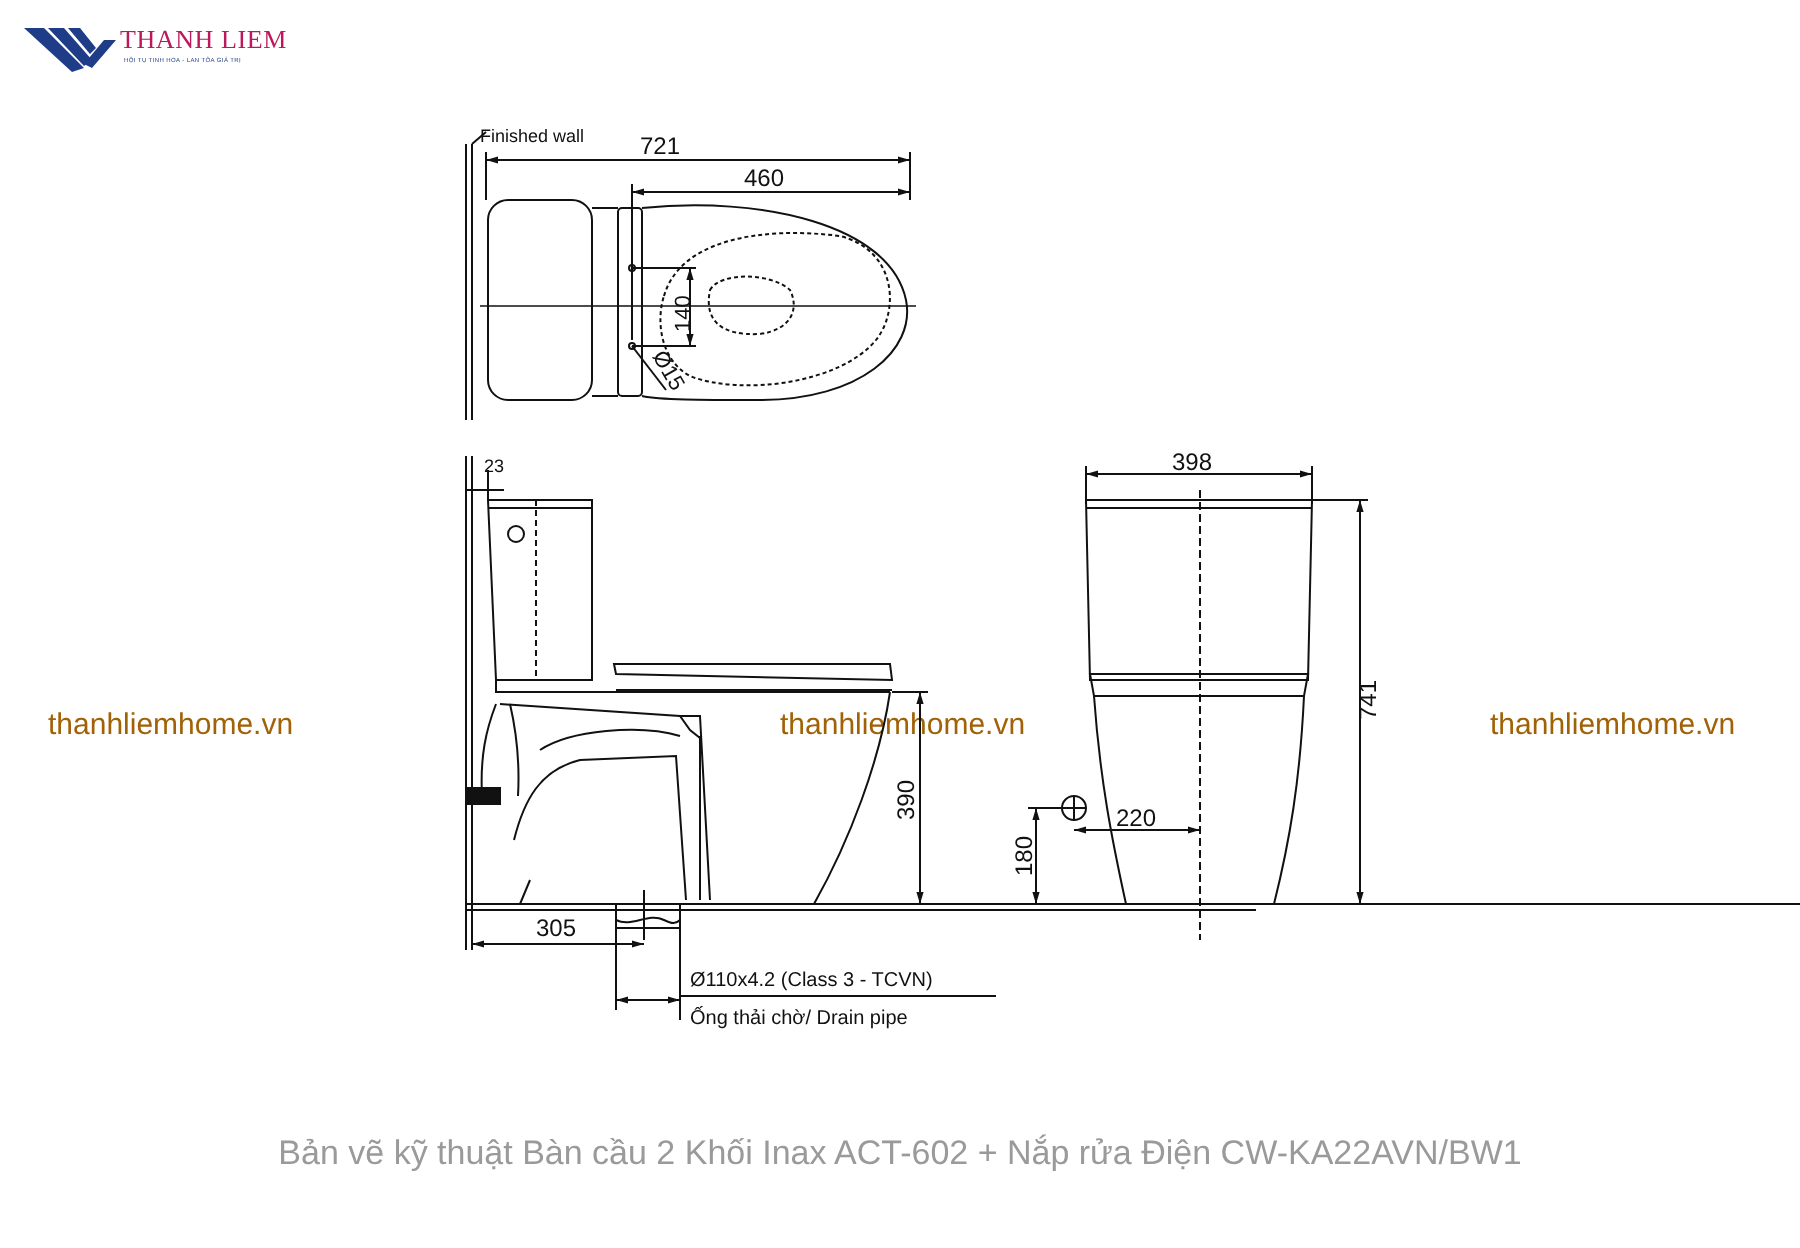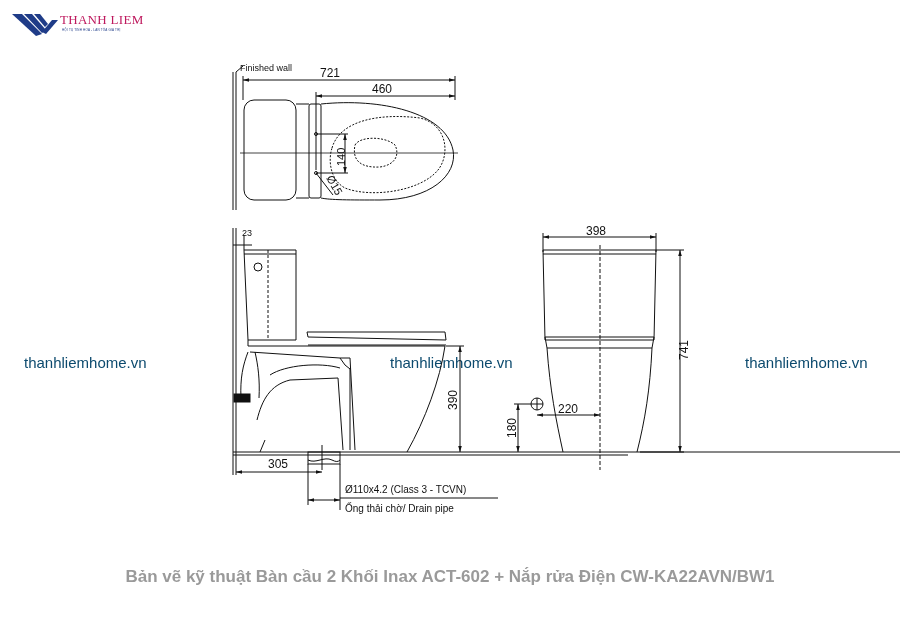--- a/index.html
+++ b/index.html
@@ -1,21 +1,21 @@
 <!DOCTYPE html>
 <html><head>
   <meta charset="utf-8">
   <style>
     html, body { margin: 0; padding: 0; background: #ffffff; }
     body { width: 900px; height: 624px; position: relative; overflow: hidden; font-family: "Liberation Sans", sans-serif; }
     .logo { position: absolute; left: 12px; top: 12px; width: 140px; height: 26px; }
     .logo-text { position: absolute; left: 60px; top: 12px; color: #be185d; font-family: "Liberation Serif", serif; font-size: 13px; letter-spacing: 0.3px; }
     .logo-tagline { position: absolute; left: 62px; top: 28px; color: #1f3c88; font-size: 3px; letter-spacing: 0.2px; white-space: nowrap; }
-    .watermark { position: absolute; color: #0c4a6e; font-size: 15px; font-family: "Liberation Sans", sans-serif; }
-    .caption { position: absolute; left: 0; width: 900px; top: 567px; text-align: center; color: #9a9a9a; font-size: 17px; font-weight: bold; }
+    .watermark { position: absolute; color: #a16207; font-size: 15px; font-family: "Liberation Sans", sans-serif; }
+    .caption { position: absolute; left: 0; width: 900px; top: 567px; text-align: center; color: #9a9a9a; font-size: 17px; }
     svg.drawing { position: absolute; left: 0; top: 0; }
     svg text { font-family: "Liberation Sans", sans-serif; fill: #111; }
   </style>
 </head>
 <body>
 
 <div>
   <svg class="logo" viewBox="0 0 140 26" width="140" height="26">
     <polygon points="0,2 10,2 30,22 24,24" fill="#1f3c88"></polygon>
     <polygon points="12,2 20,2 34,18 30,21" fill="#1f3c88"></polygon>

